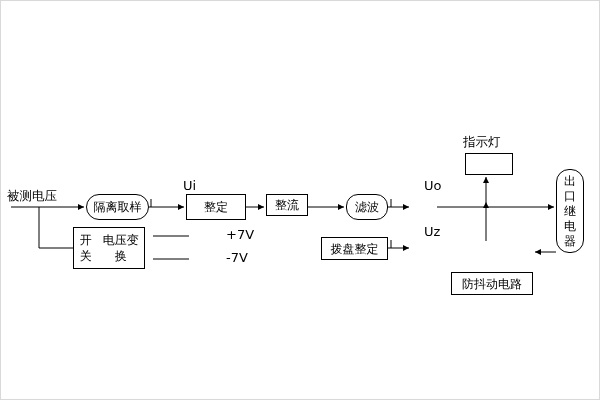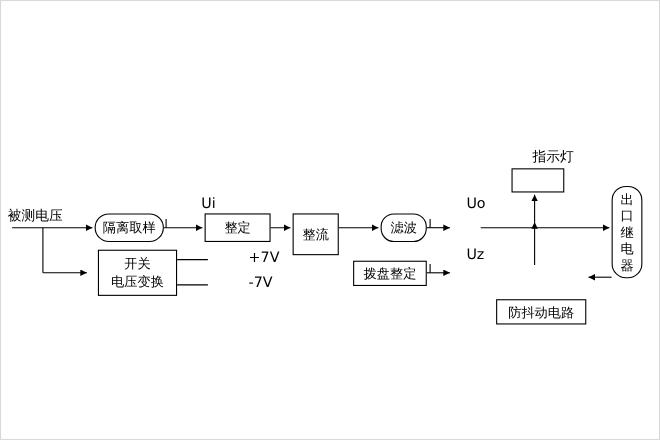--- a/index.html
+++ b/index.html
@@ -20,33 +20,33 @@
     background:#fff;
     box-sizing:border-box;
     display:flex;align-items:center;justify-content:center;
     font-size:12px;line-height:14px;text-align:center;
   }
   .lbl{position:absolute;font-size:12.5px;line-height:15px;white-space:nowrap;}
   .sig{position:absolute;font-size:13px;line-height:14px;white-space:nowrap;margin-left:32px;}
 
   #b-isolation{left:85px;top:193px;width:63px;height:26px;border-radius:13px;}
   #b-setting{left:185px;top:193px;width:60px;height:26px;}
-  #b-rectifier{left:265px;top:193px;width:42px;height:38px;text-align:center;}
+  #b-rectifier{left:265px;top:193px;width:42px;height:22px;text-align:center;}
   #b-filter{left:345px;top:193px;width:42px;height:26px;border-radius:12px;}
   #b-logic{left:410px;top:194px;width:26px;height:60px;padding:2px 6px;}
   #b-logic span{display:block;width:12px;word-break:break-all;line-height:13px;font-size:12px;}
   #b-dial{left:320px;top:236px;width:67px;height:23px;}
-  #b-switch{left:88px;top:226px;width:72px;height:42px;flex-direction:column;line-height:16px;}
+  #b-switch{left:72px;top:226px;width:72px;height:42px;flex-direction:row;line-height:16px;}
   #b-antishake{left:450px;top:240px;width:82px;height:23px;margin-top:31px;}
   #b-relay{left:555px;top:168px;width:28px;height:84px;padding:14px 6px;border-radius:13px;}
   #b-relay span{display:block;width:26px;word-break:break-all;line-height:15px;font-size:12px;}
   #b-lamp{left:464px;top:152px;width:48px;height:22px;}
 
   #l-input{left:6px;top:187px;}
-  #l-indicator{left:483px;top:133px;}
+  #l-indicator{left:462px;top:133px;}
   #s-ui{left:150px;top:178px;}
   #s-uo{left:391px;top:178px;}
   #s-uz{left:391px;top:224px;}
   #s-p7{left:193px;top:227px;}
   #s-m7{left:193px;top:250px;}
 </style>
 </head>
 <body>
 
 <div class="stage">

